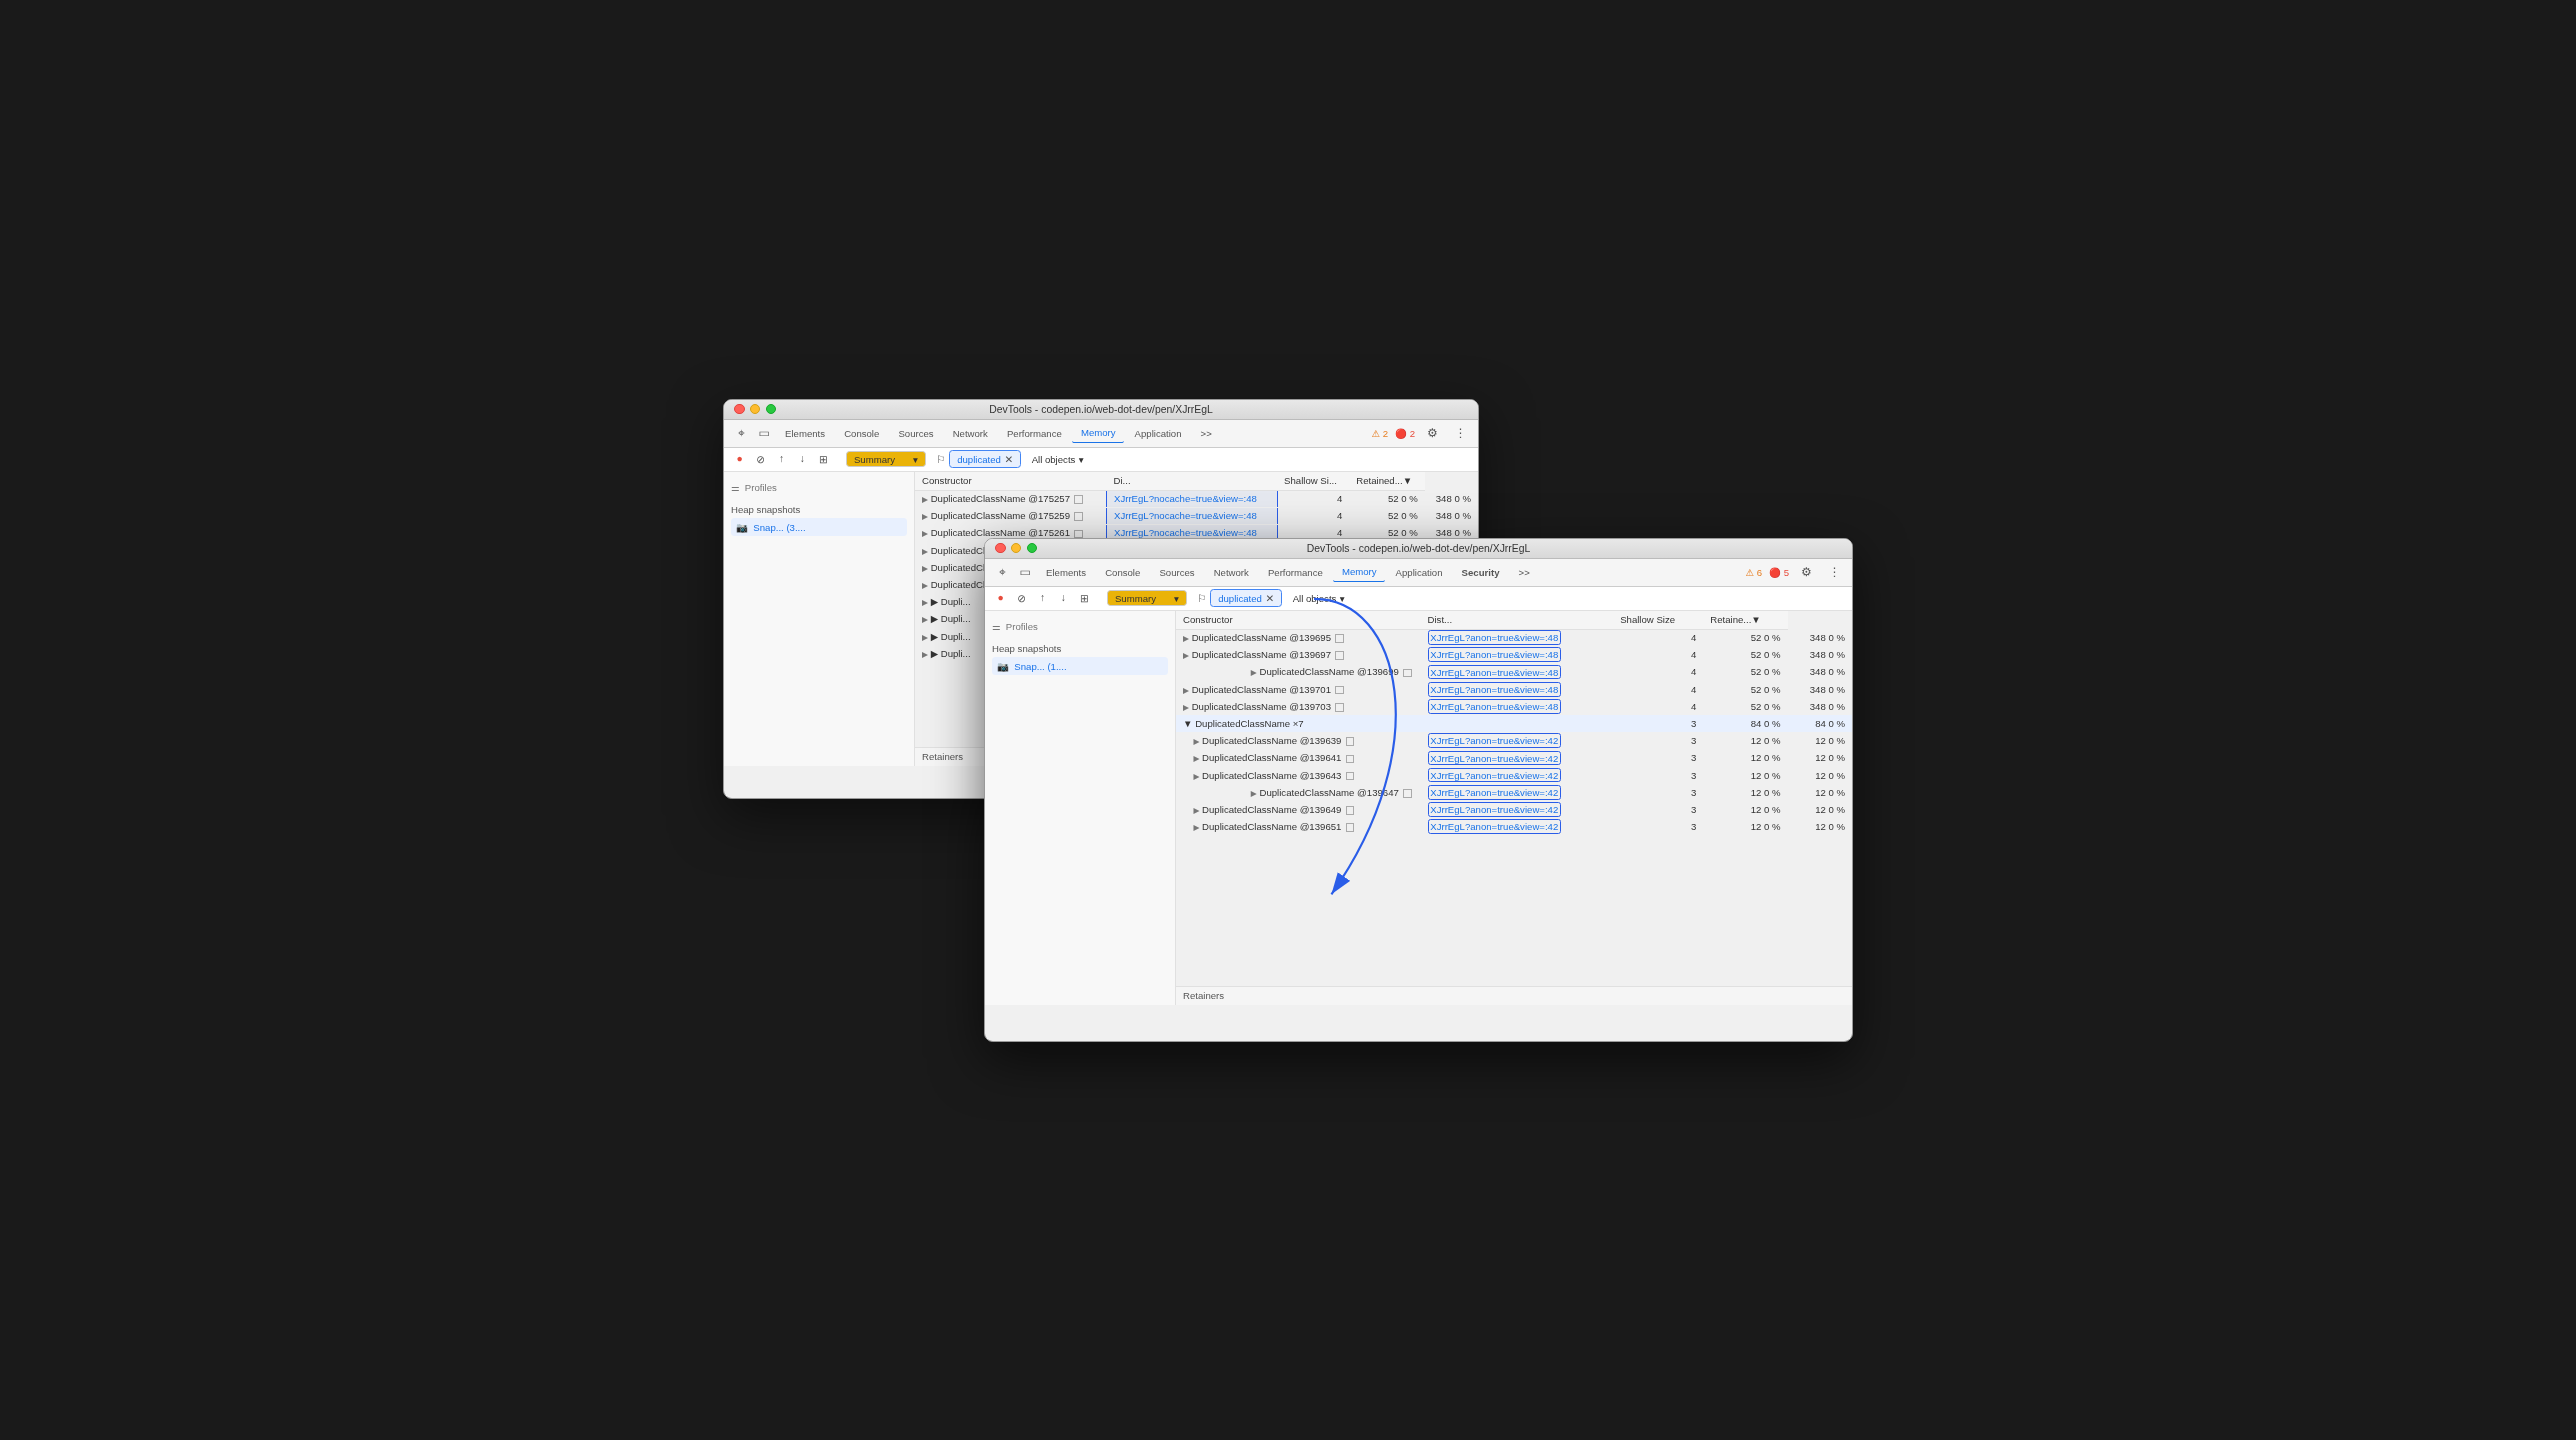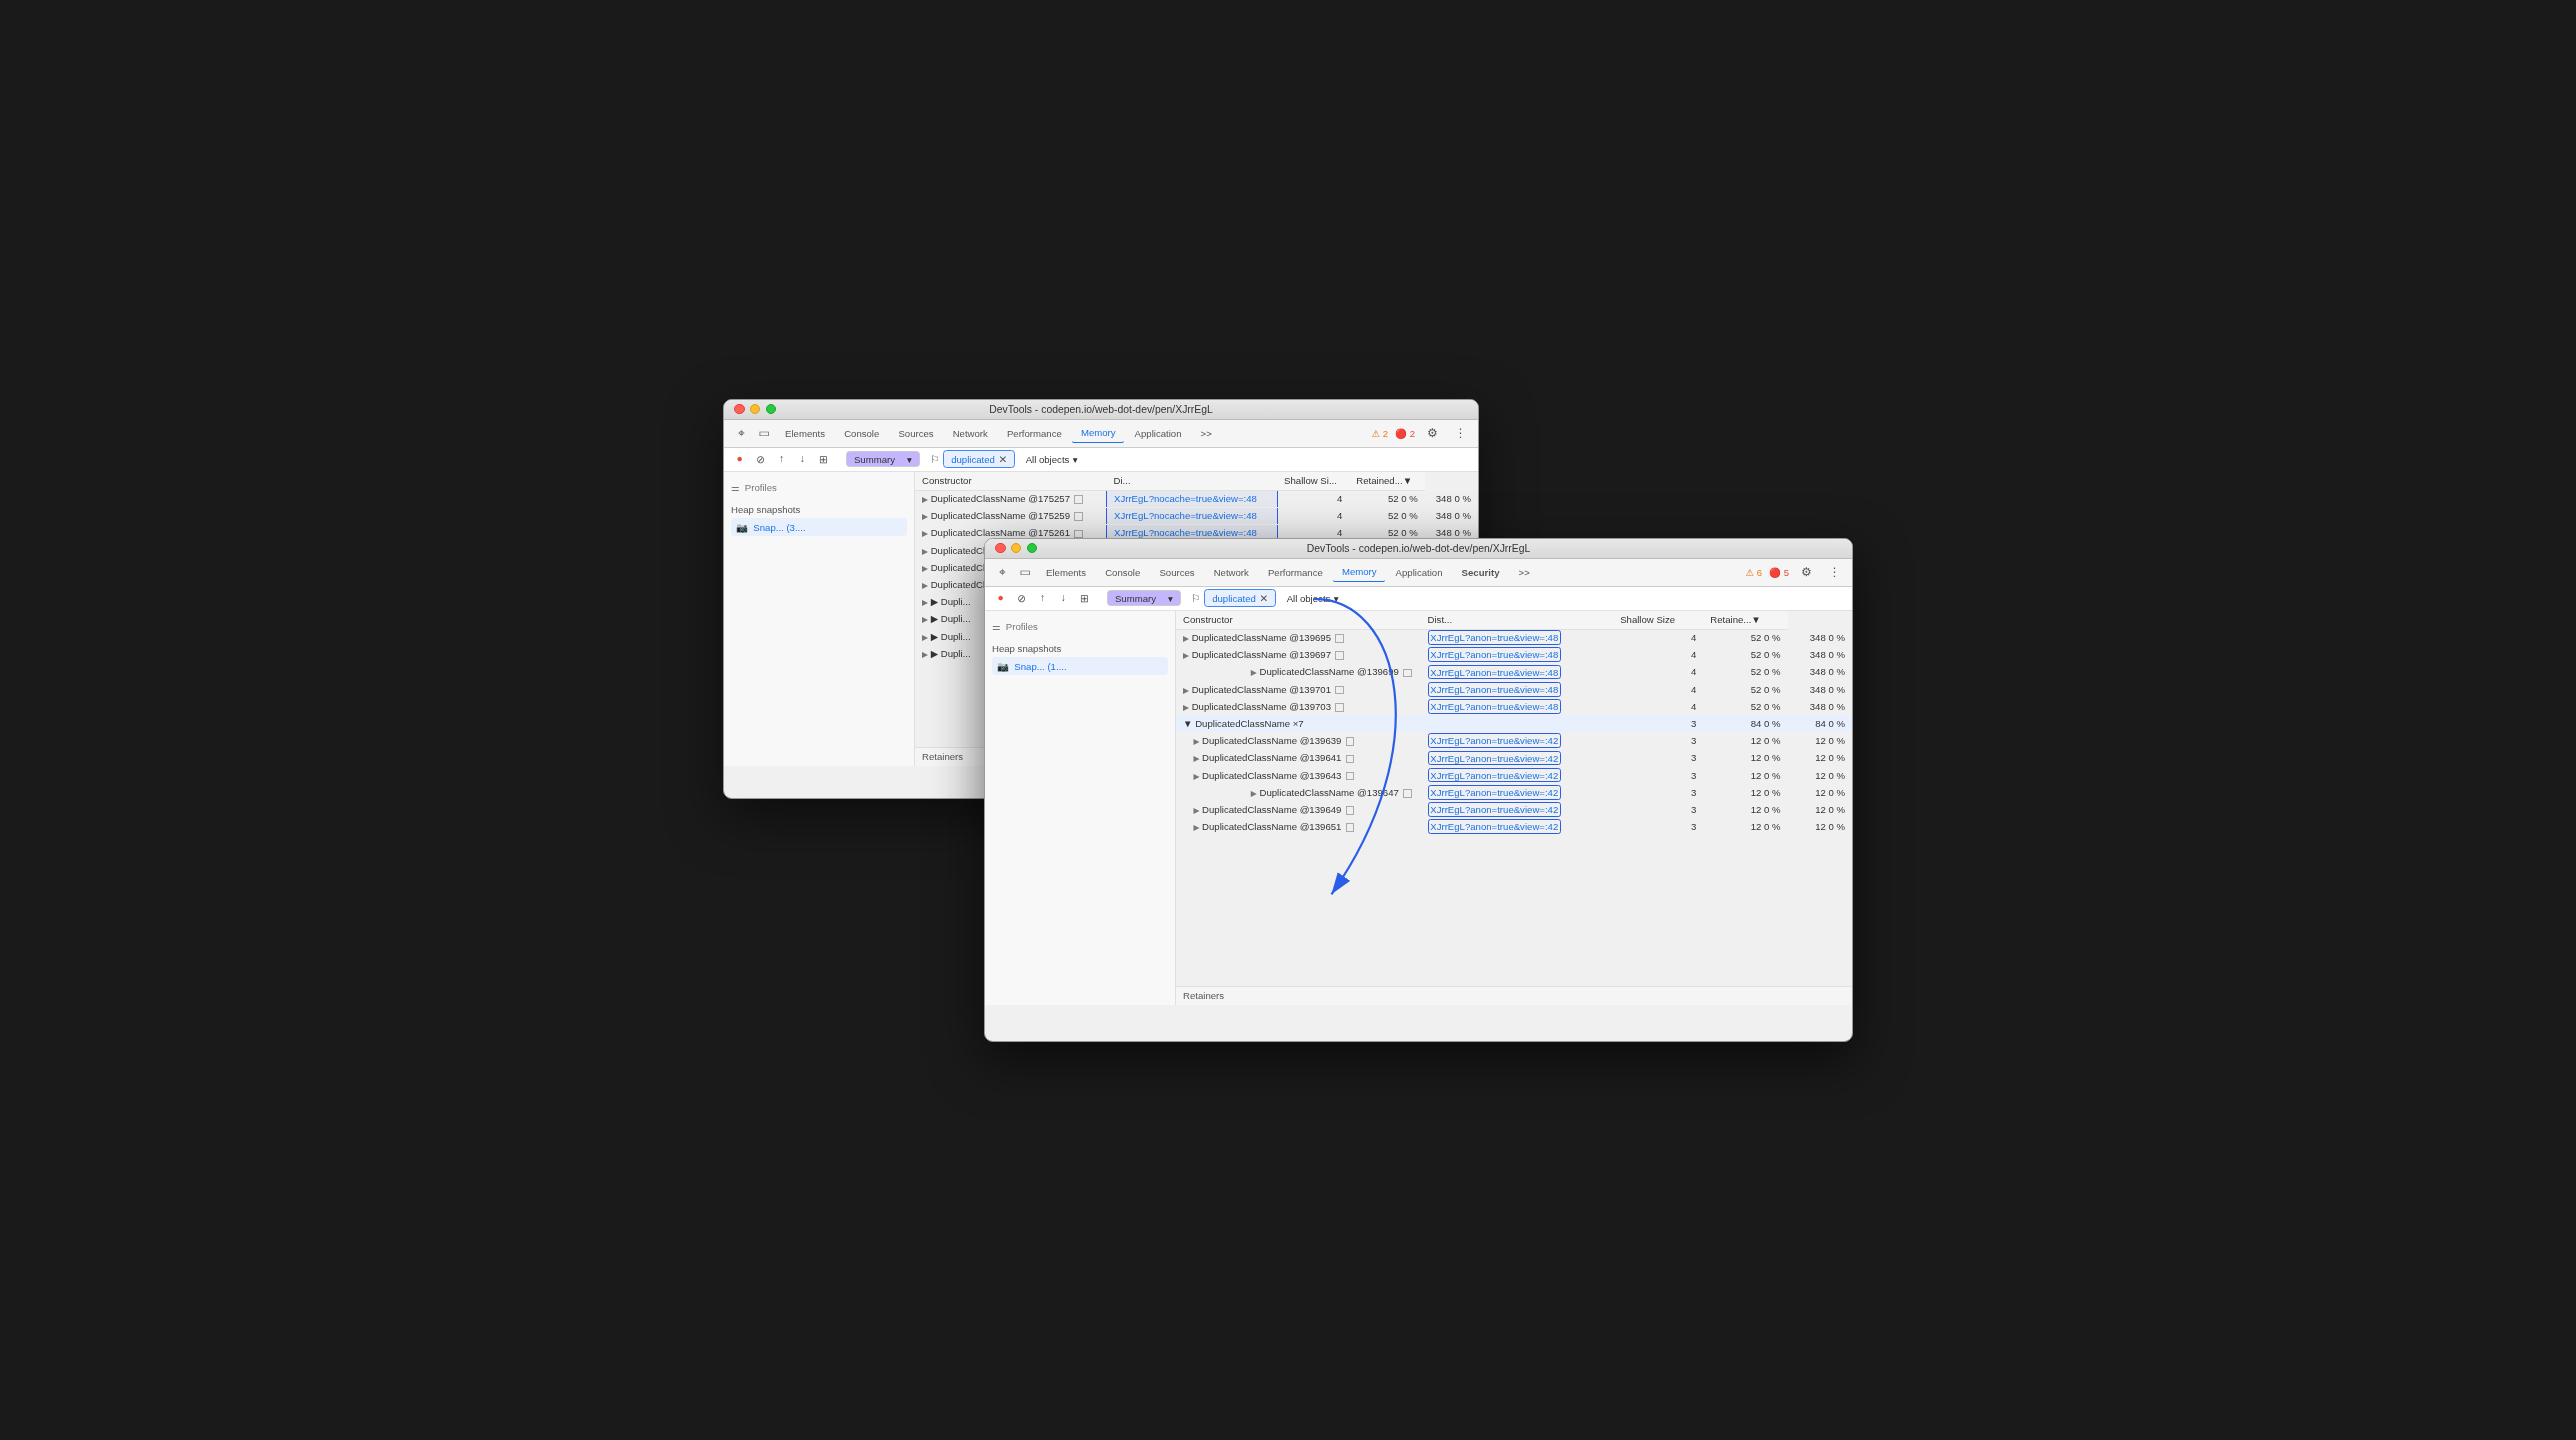--- a/index.html
+++ b/index.html
@@ -144,26 +144,26 @@
       justify-content: center;
       cursor: pointer;
       border-radius: 2.6px;
       color: #555;
       font-size: 10.4px;
     }
 
     .summary-dropdown {
       display: flex;
       align-items: flex-end;
-      gap: 12px;
+      gap: 18px;
       padding: 1.7px 7px;
       border: 0.9px solid #ccc;
       border-radius: 3.5px;
       cursor: pointer;
-      background: #c4b5fd;
+      background: #eab308;
       font-size: 9.6px;
       color: #333;
     }
 
     .filter-tag {
       display: flex;
       align-items: center;
       gap: 3.5px;
       padding: 1.7px 7px;
       background: #e8f0fe;

